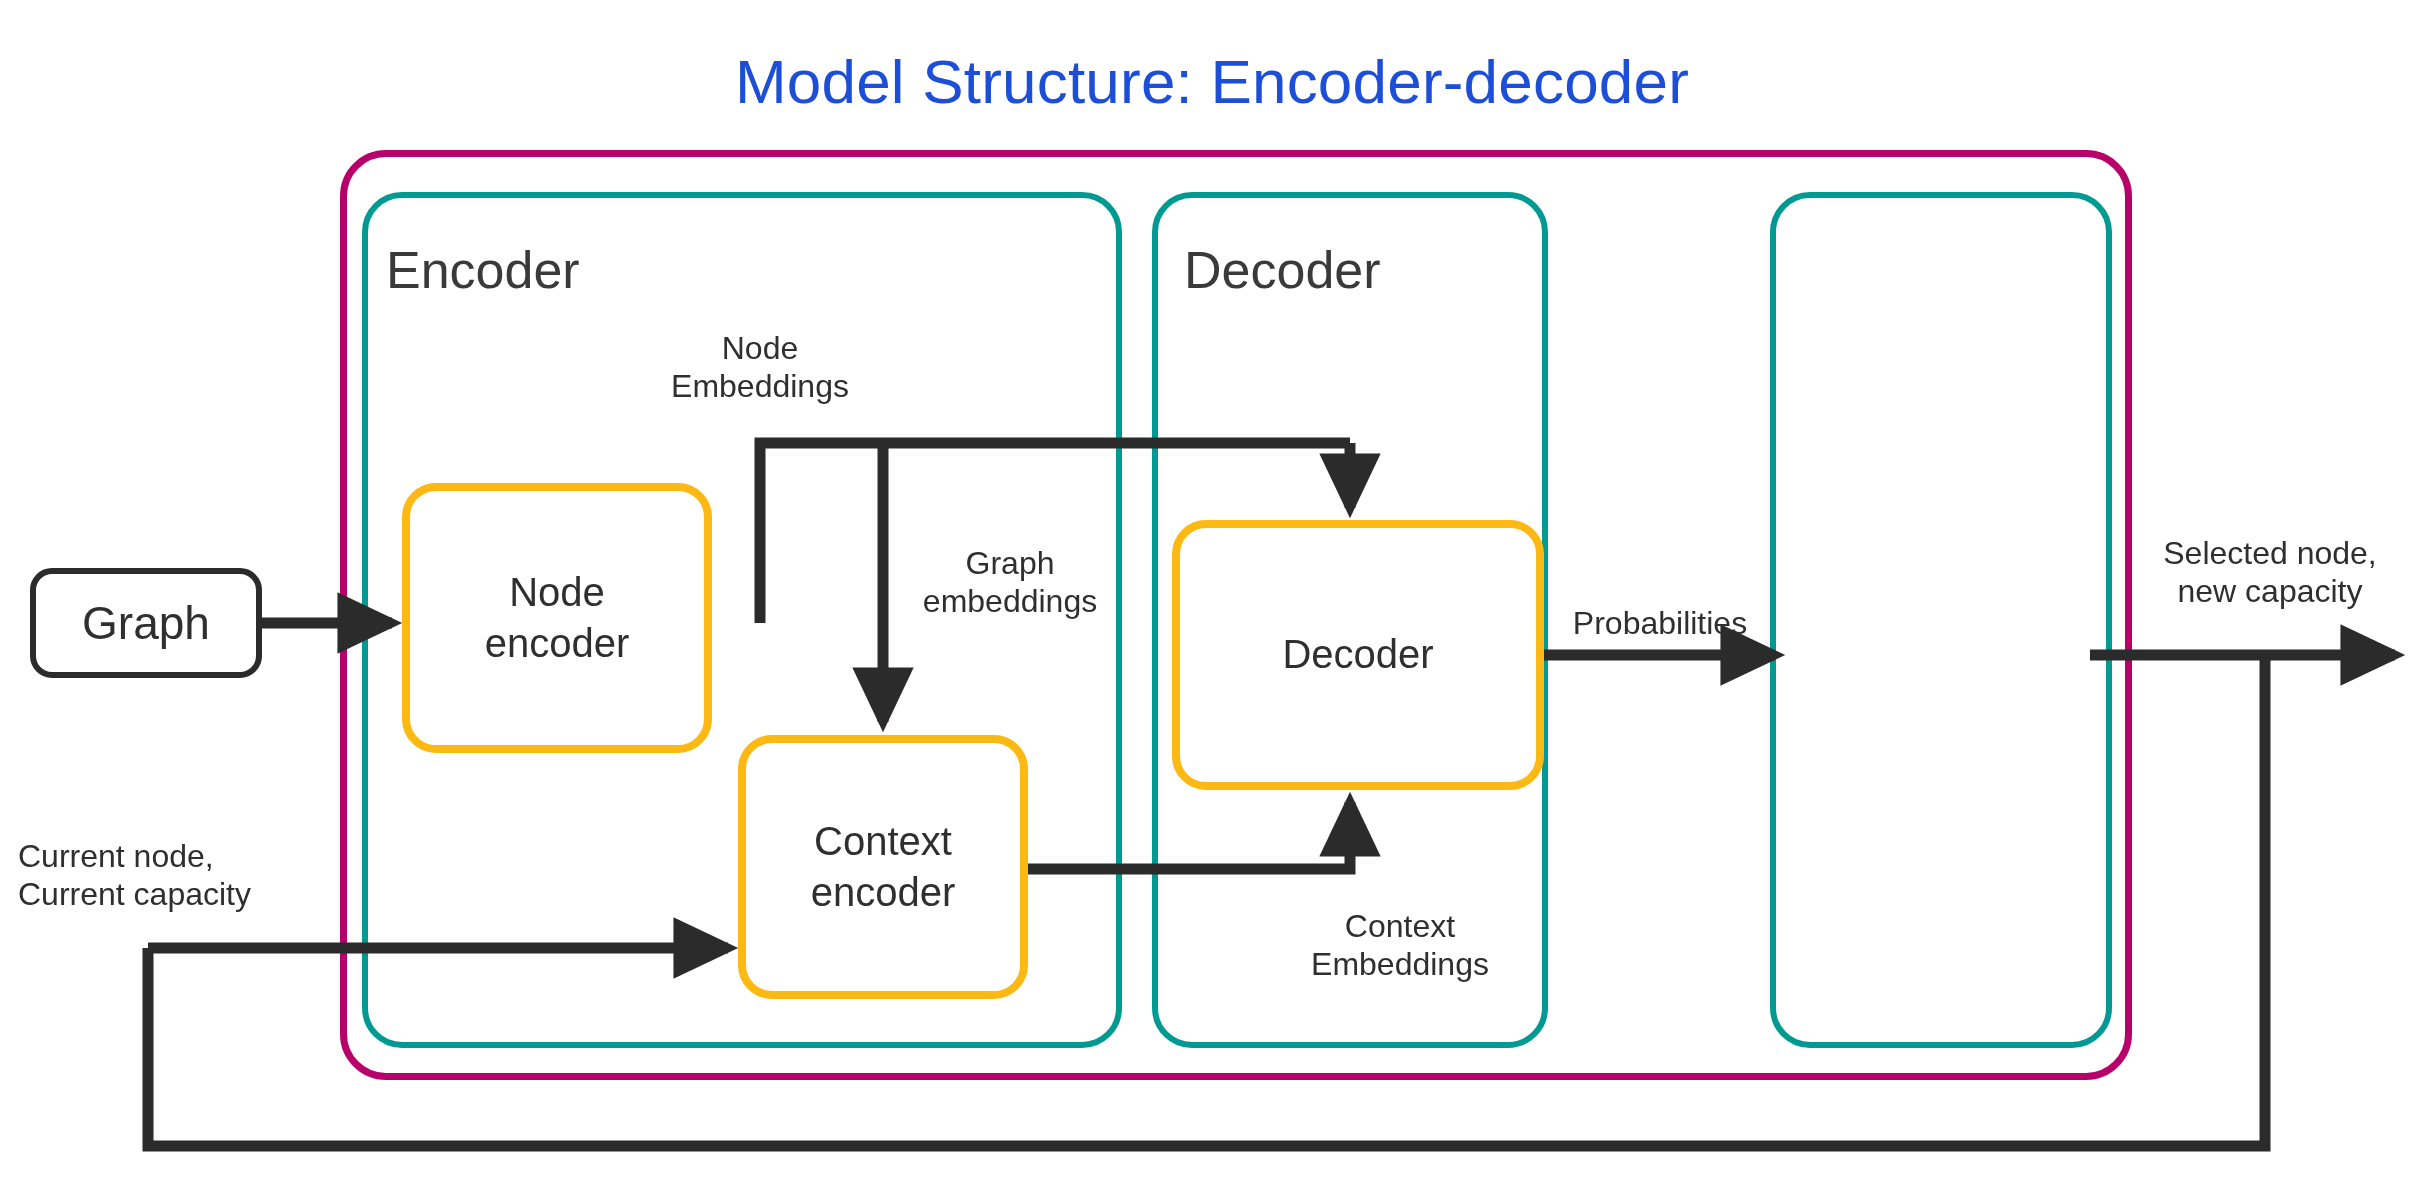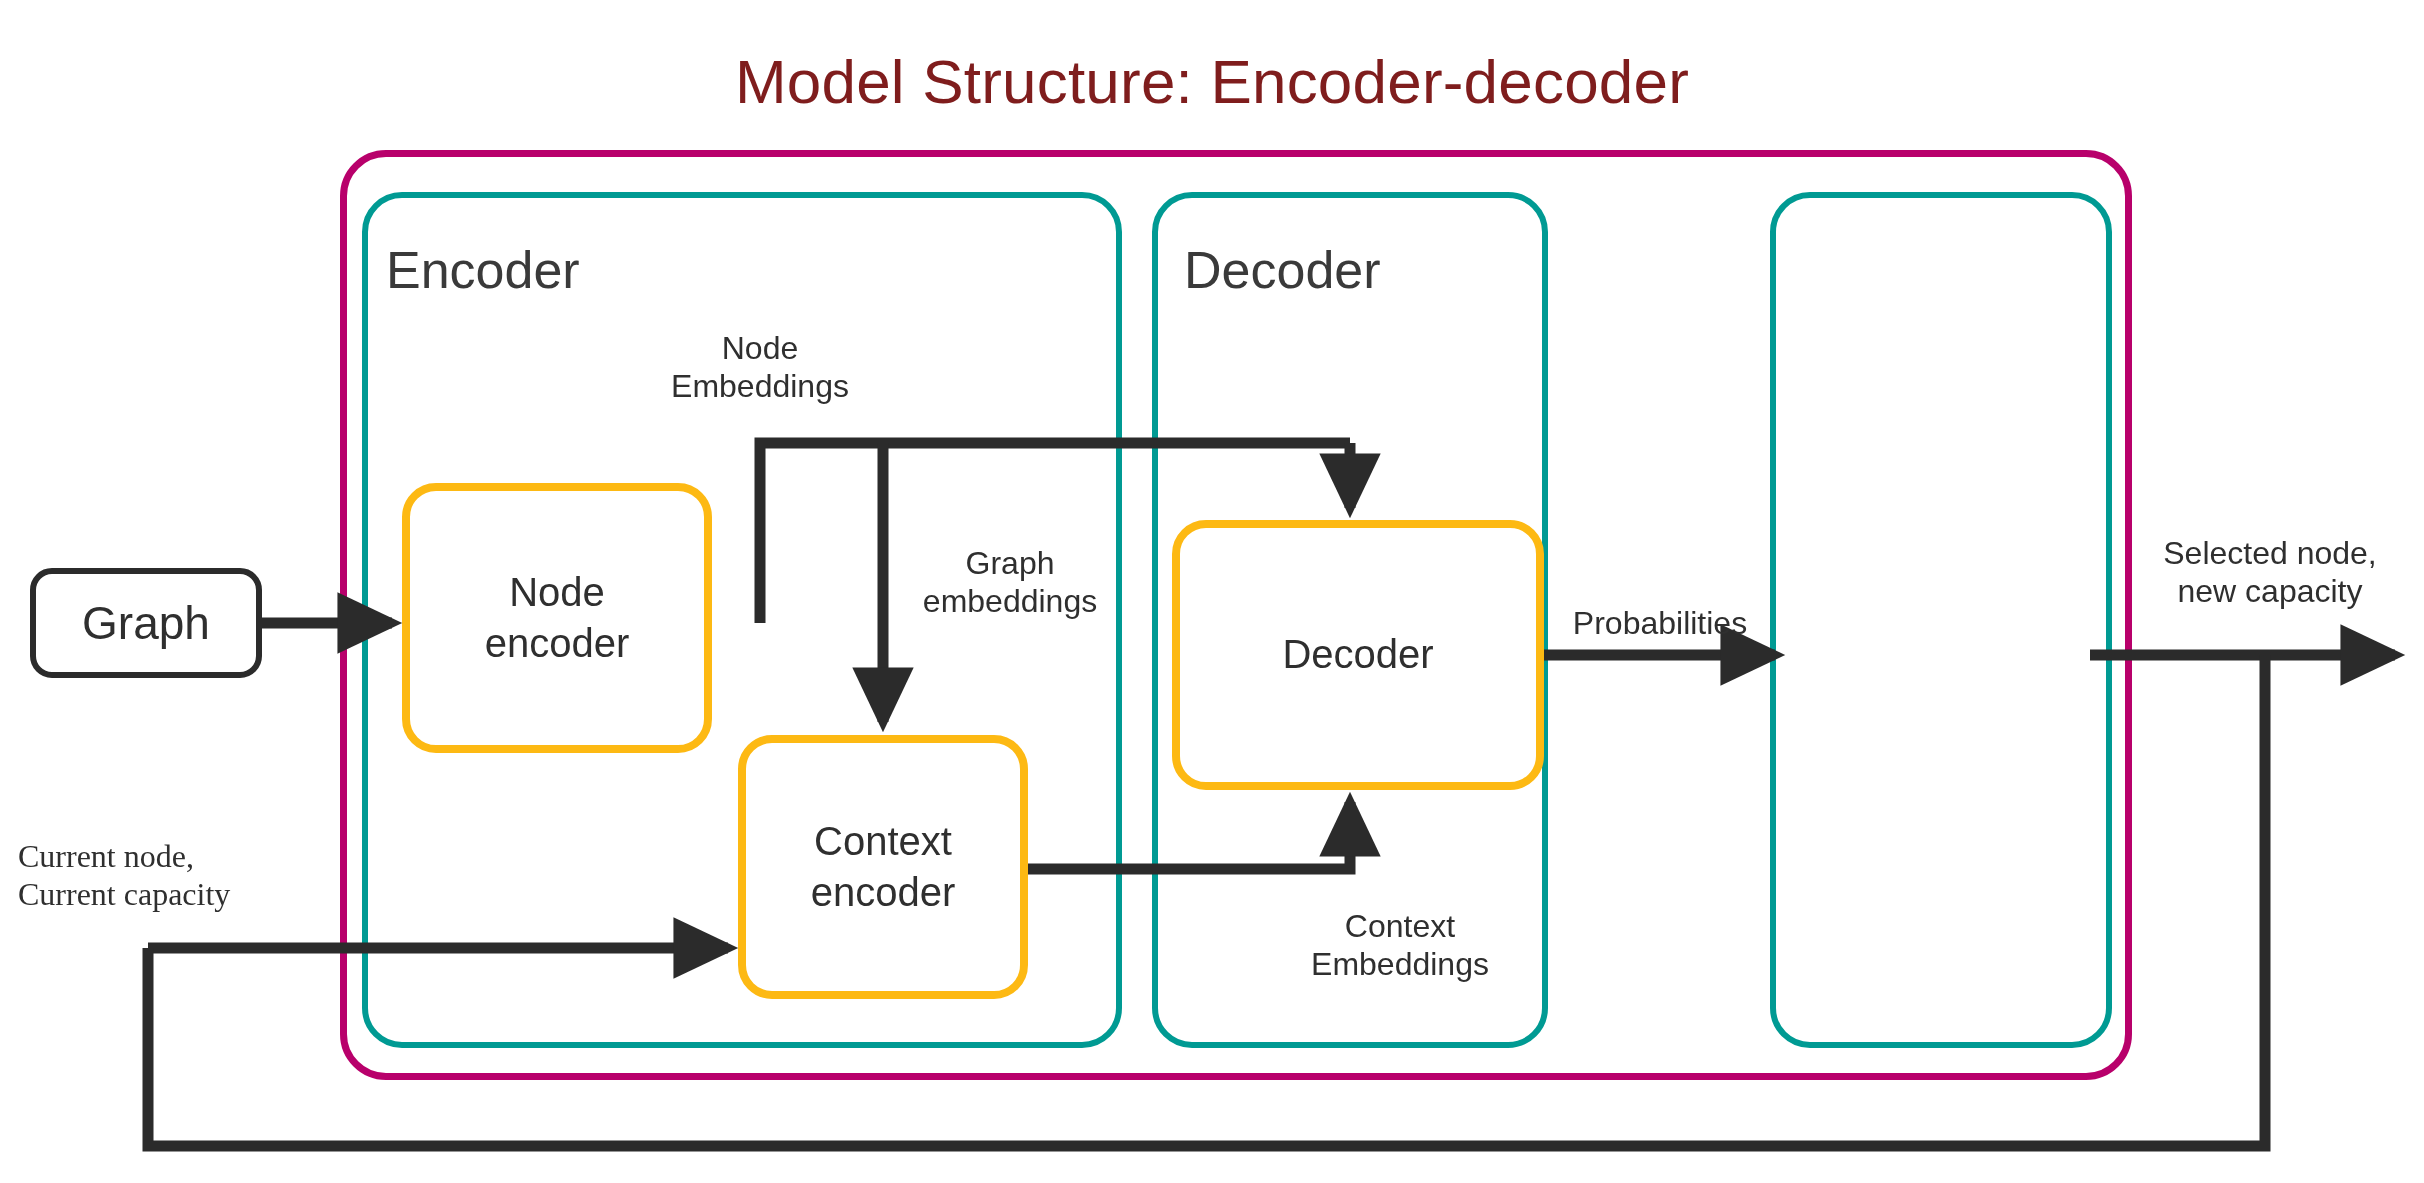--- a/index.html
+++ b/index.html
@@ -29,21 +29,21 @@
     line-height: 1.18;
     white-space: pre-line;
   }
   #page-title {
     position: absolute;
     left: 0;
     top: 46px;
     width: 2424px;
     text-align: center;
     font-size: 62px;
-    color: #7f1d1d;
+    color: #1d4ed8;
     font-weight: 400;
     letter-spacing: 0.2px;
   }
   .group-box {
     position: absolute;
     box-sizing: border-box;
     background: transparent;
   }
   .outer-box {
     border: 7px solid #b8006b;
@@ -160,16 +160,16 @@
 embeddings</div>
 
   <div class="lbl edge-label" style="left:1400px; top:908px; width:260px; transform:translateX(-130px);">Context
 Embeddings</div>
 
   <div class="lbl edge-label" style="left:1660px; top:605px; width:240px; transform:translateX(-120px);">Probabilities</div>
 
   <div class="lbl edge-label" style="left:2270px; top:535px; width:300px; transform:translateX(-150px);">Selected node,
 new capacity</div>
 
-  <div class="lbl edge-label left" style="left:18px; top:838px; width:340px;font-family:Liberation Serif, serif;">Current node,
+  <div class="lbl edge-label left" style="left:18px; top:838px; width:340px;">Current node,
 Current capacity</div>
 
 </div>
 
 </body></html>

